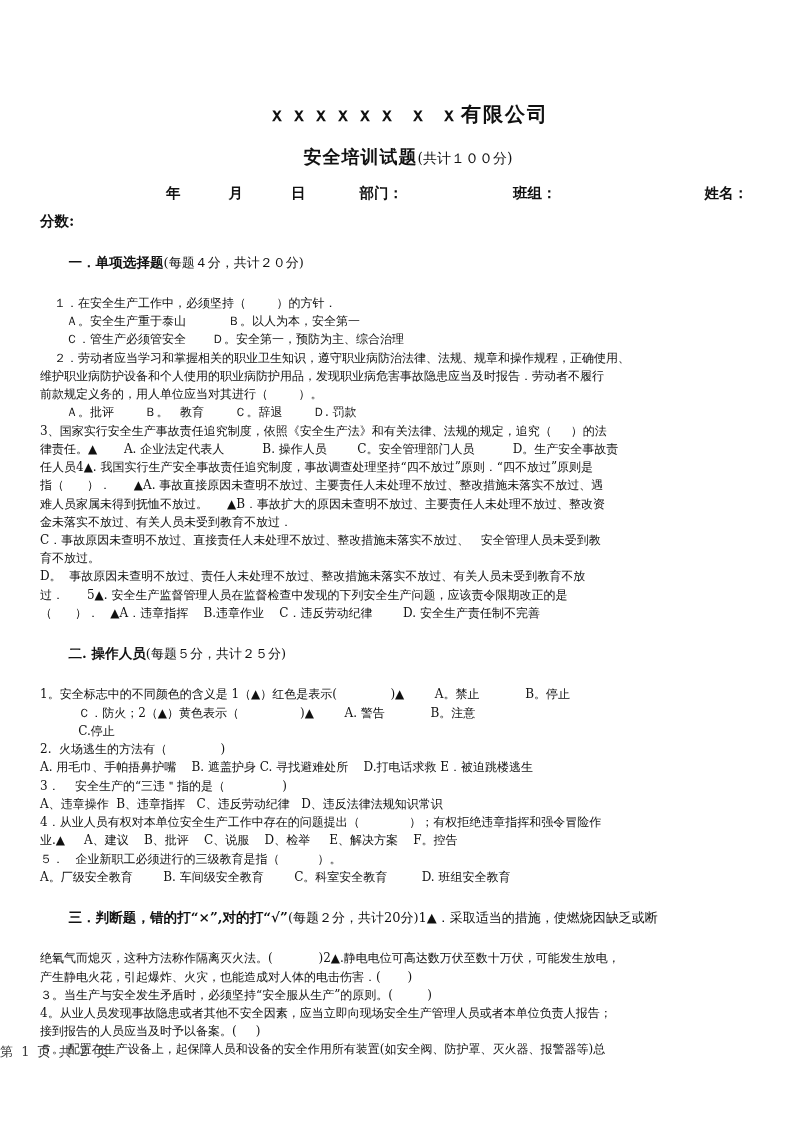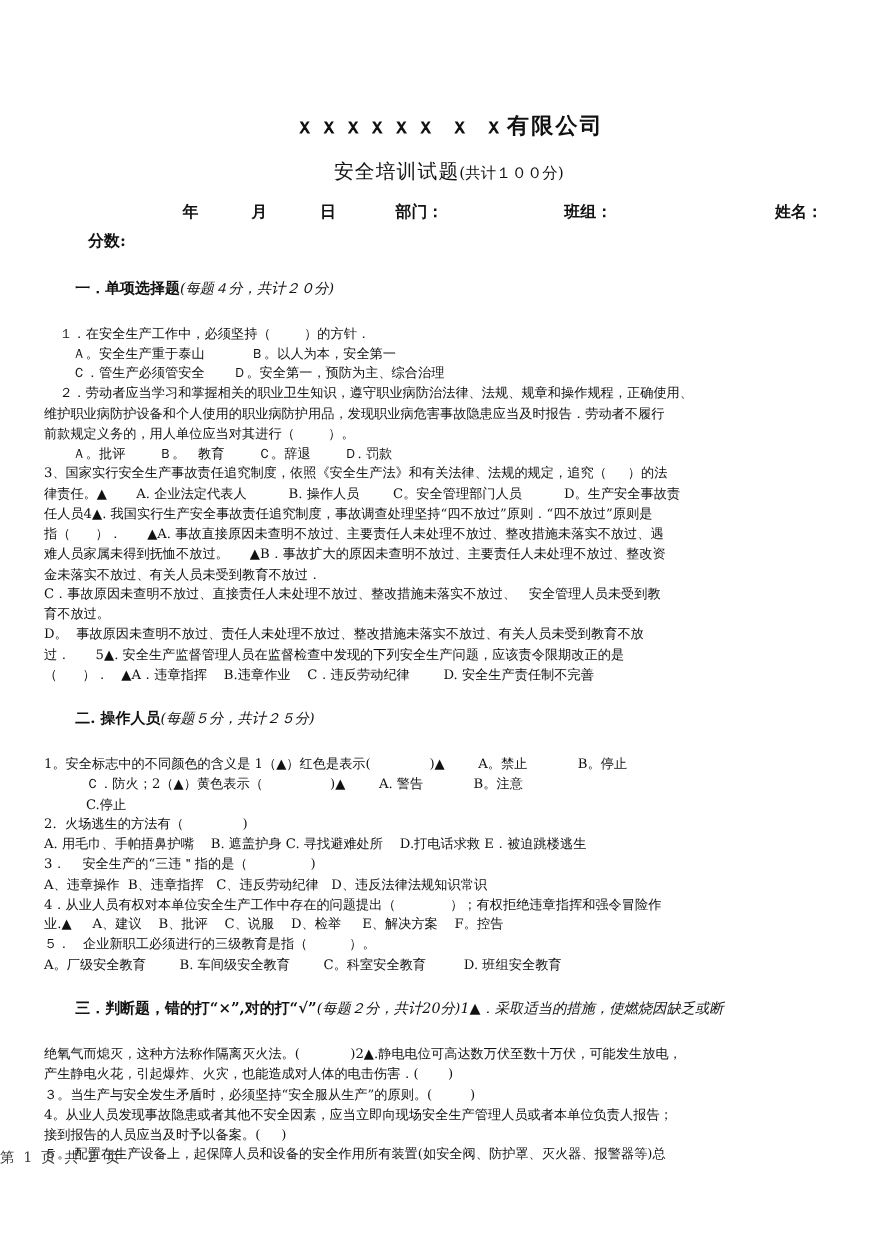--- a/index.html
+++ b/index.html
@@ -32,21 +32,21 @@
     margin-top: 100px;
     line-height: 1.4;
   }
   .exam-title {
     text-align: center;
     margin-top: 16px;
     line-height: 1.4;
   }
   .exam-title .main {
     font-size: 18px;
-    font-weight: normal;
+    font-weight: bold;
     letter-spacing: 1px;
   }
   .exam-title .sub {
     font-size: 14px;
     font-weight: normal;
   }
   
   .info-line {
     margin-top: 14px;
     font-size: 14.5px;
@@ -60,39 +60,38 @@
   .info-line .sp-c { display: inline-block; width: 48px; }
   .info-line .sp-d { display: inline-block; width: 54px; }
   .info-line .sp-e { display: inline-block; width: 110px; }
   .info-line .sp-f { display: inline-block; width: 148px; }
 
   .score-line {
     font-size: 14.5px;
     font-weight: bold;
     margin-top: 6px;
     line-height: 1.45;
-    margin-left: 40px;
   }
 
   
   .ln {
     font-size: 12px;
     line-height: 1.52;
     white-space: pre-wrap;
     word-break: break-all;
     margin: 0;
   }
   .sec-head {
     font-size: 13.6px;
     font-weight: bold;
     line-height: 1.55;
     margin: 0;
     white-space: pre-wrap;
   }
-  .sec-head .thin { font-weight: normal; font-size: 13px; font-style: italic; }
+  .sec-head .thin { font-weight: normal; font-size: 13px; }
   .indent-1 { padding-left: 26px; }
   .indent-2 { padding-left: 14px; }
 
   
   .footer {
     position: absolute;
     left: 0;
     top: 1043px;
     width: 800px;
     text-align: left;

